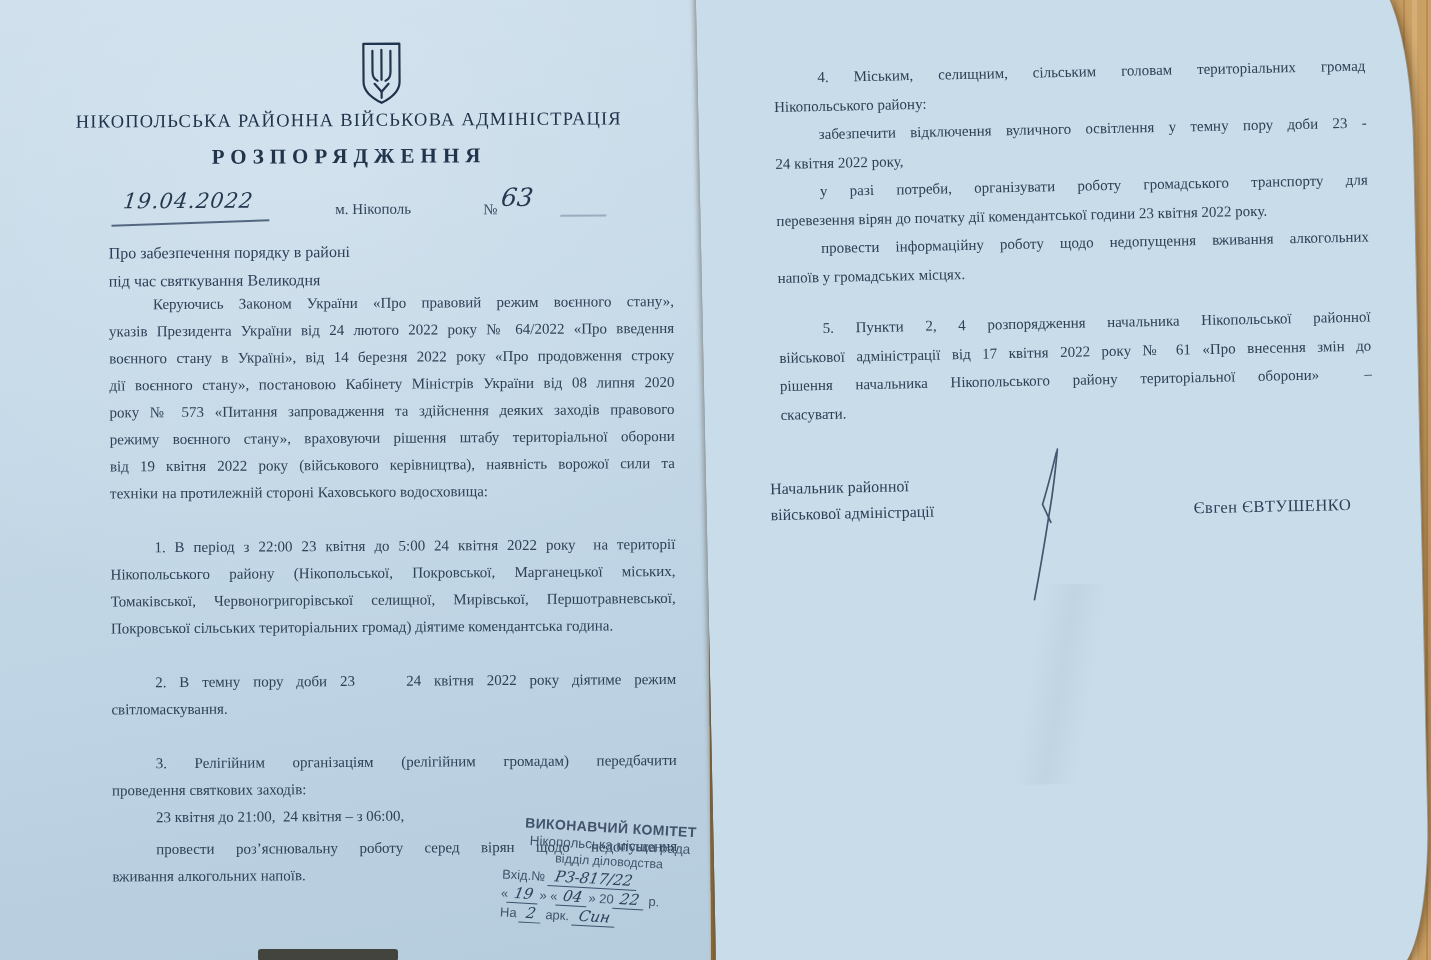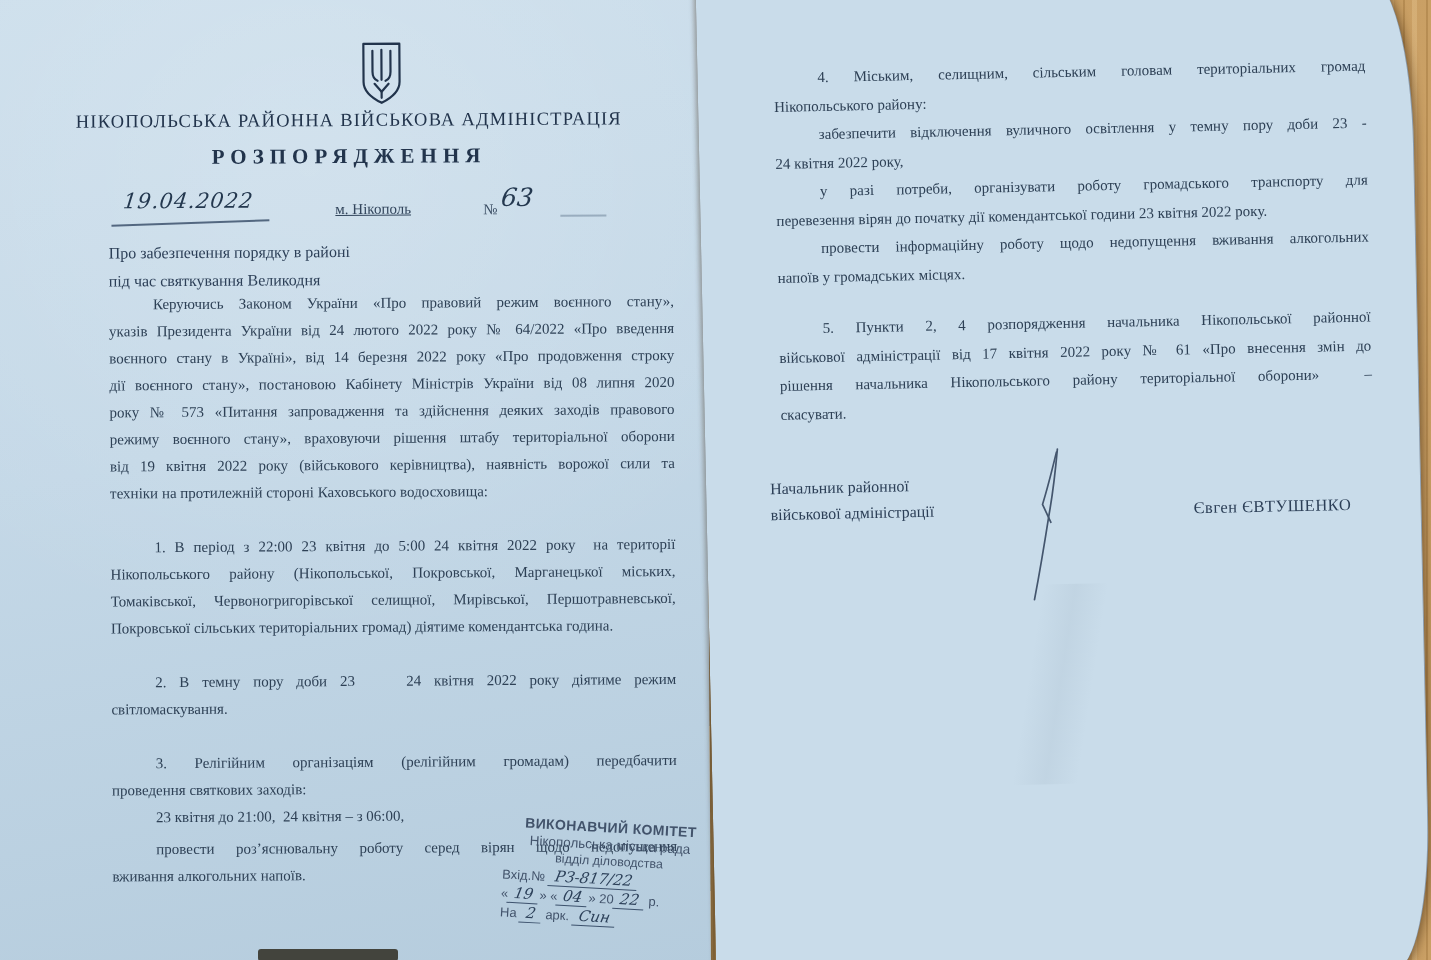--- a/index.html
+++ b/index.html
@@ -29,21 +29,21 @@
     border-top-right-radius:42px 170px;
     border-bottom-right-radius:36px 150px;
     border-right:1px solid rgba(45,55,75,.4);
     box-shadow:-2px 0 5px rgba(60,50,35,.35), 4px 2px 9px rgba(70,45,15,.45);
   }
   .crease{position:absolute;pointer-events:none;}
   .org-title{position:absolute;left:40px;top:122px;width:650px;text-align:center;
     font-size:18.5px;letter-spacing:1.2px;color:#22344c;white-space:nowrap;}
   .doc-type{position:absolute;left:40px;top:156px;width:650px;text-align:center;
     font-size:21px;font-weight:bold;letter-spacing:6px;color:#22344c;}
-  .dateline-place{position:absolute;left:351px;top:213px;font-size:15px;color:#32455c;text-decoration:underline;}
+  .dateline-place{position:absolute;left:351px;top:213px;font-size:15px;color:#32455c;}
   .dateline-no{position:absolute;left:499px;top:214px;font-size:15px;color:#3a4d63;}
   .hw{font-family:"DejaVu Serif", serif;font-style:italic;color:#24384f;display:inline-block;transform:skewX(-7deg);}
   .hw-date{position:absolute;left:139px;top:200px;font-size:21px;letter-spacing:1px;}
   .hw-no{position:absolute;left:517px;top:196px;font-size:25px;}
   .u-line{position:absolute;height:2px;background:#3d526d;}
   .subject{position:absolute;left:124px;top:250px;font-size:16px;line-height:28px;color:#2c3f57;}
   .para{position:absolute;left:124px;width:565px;font-size:15px;line-height:27px;color:#2e4156;}
   .para > div{text-align:justify;text-align-last:justify;white-space:pre-wrap;}
   .para > div:last-child{text-align-last:left;}
   .para.ind > div:first-child{text-indent:44px;}

